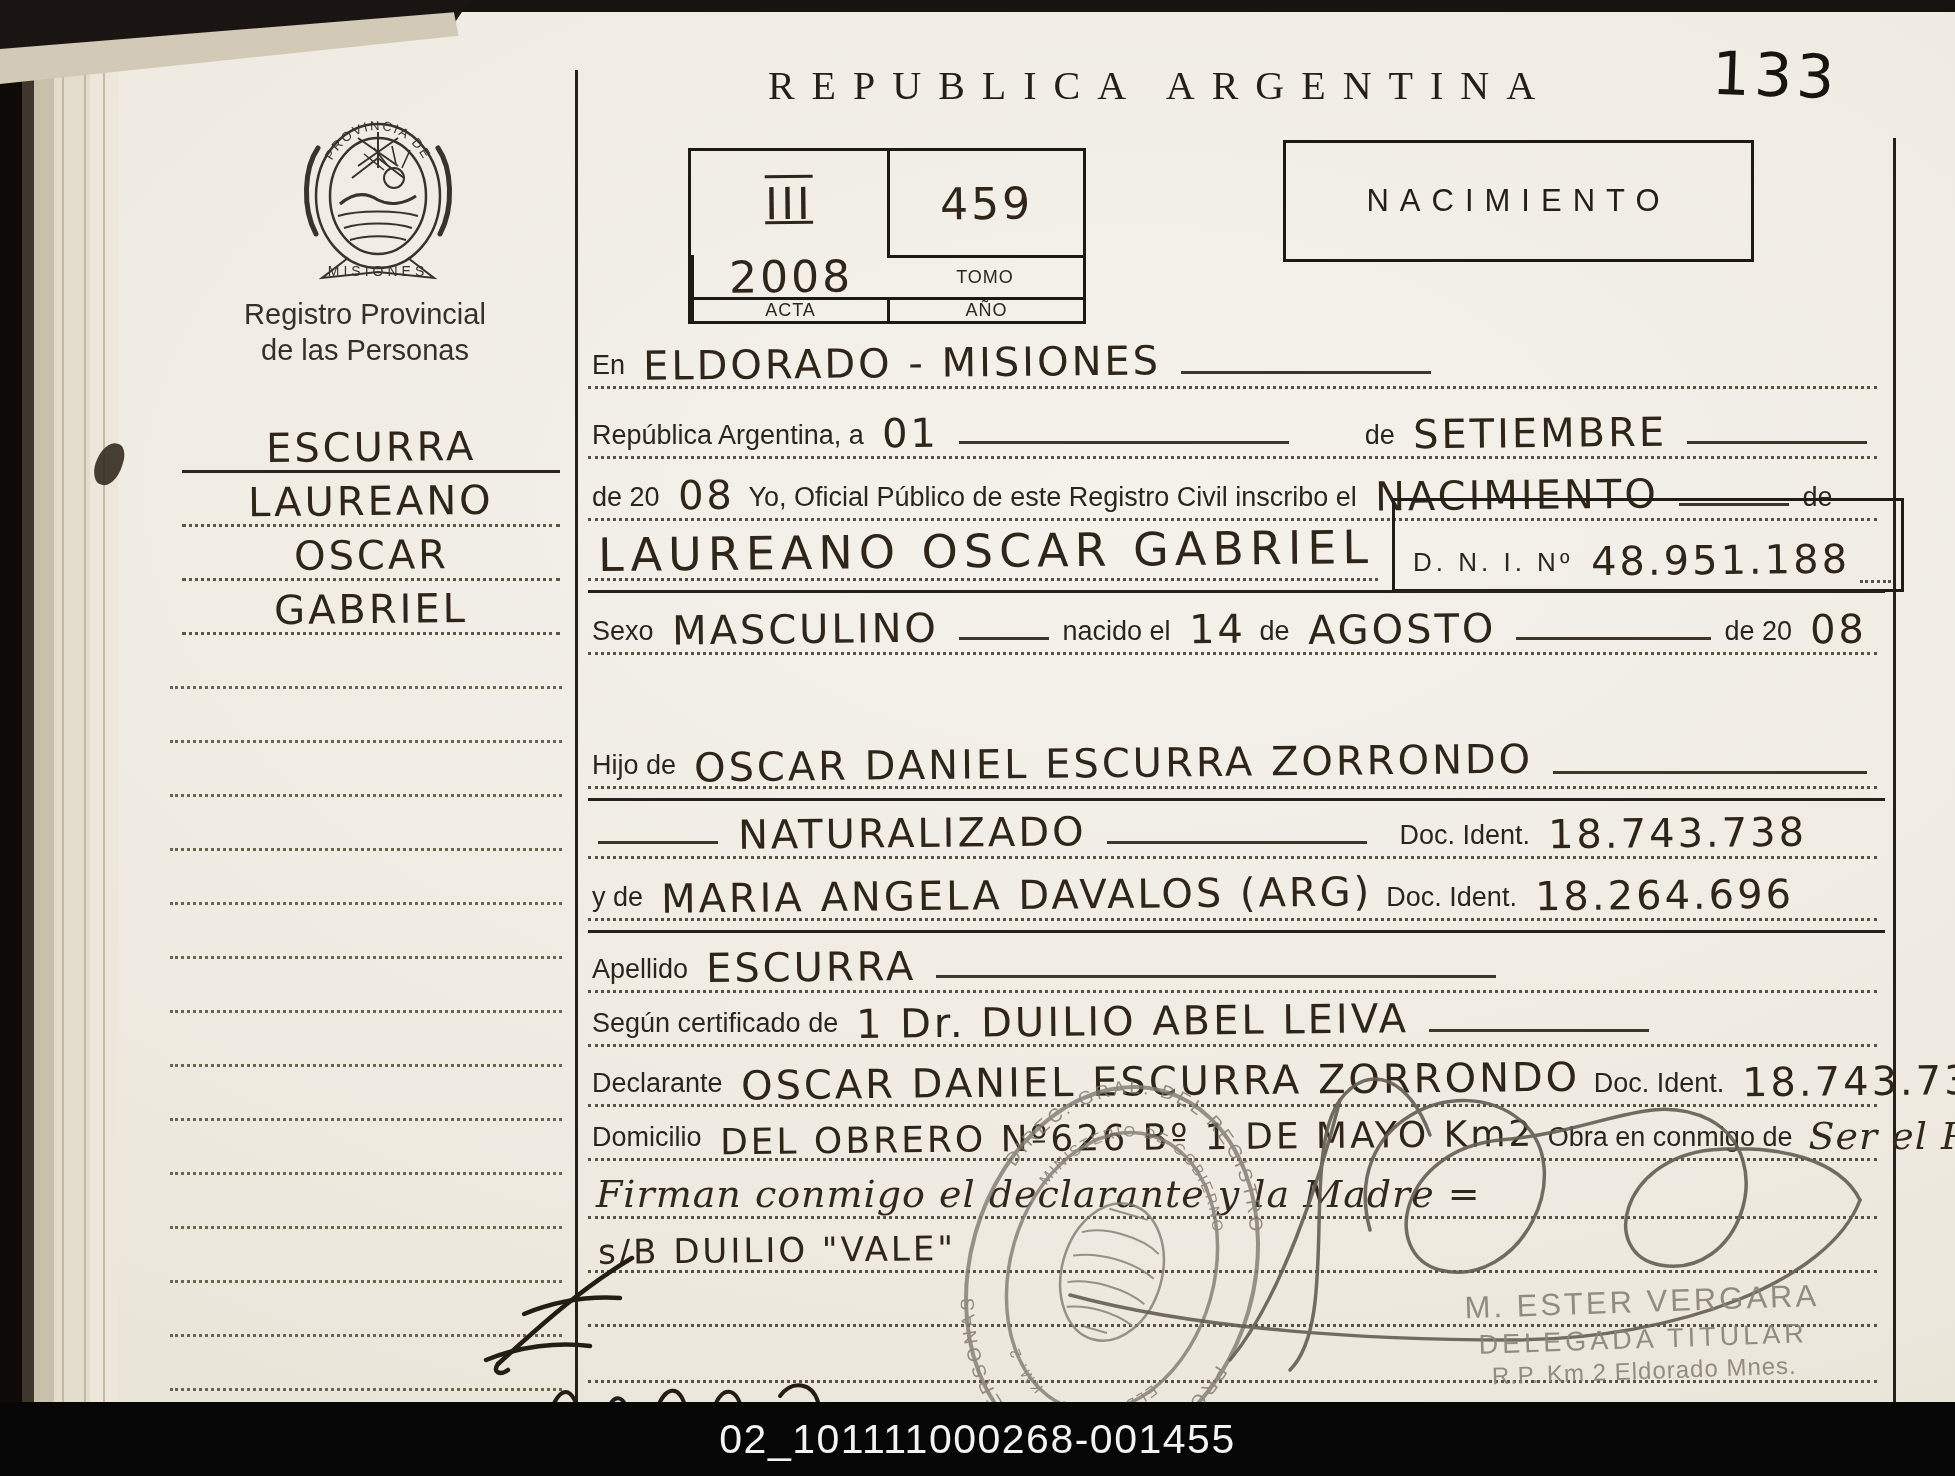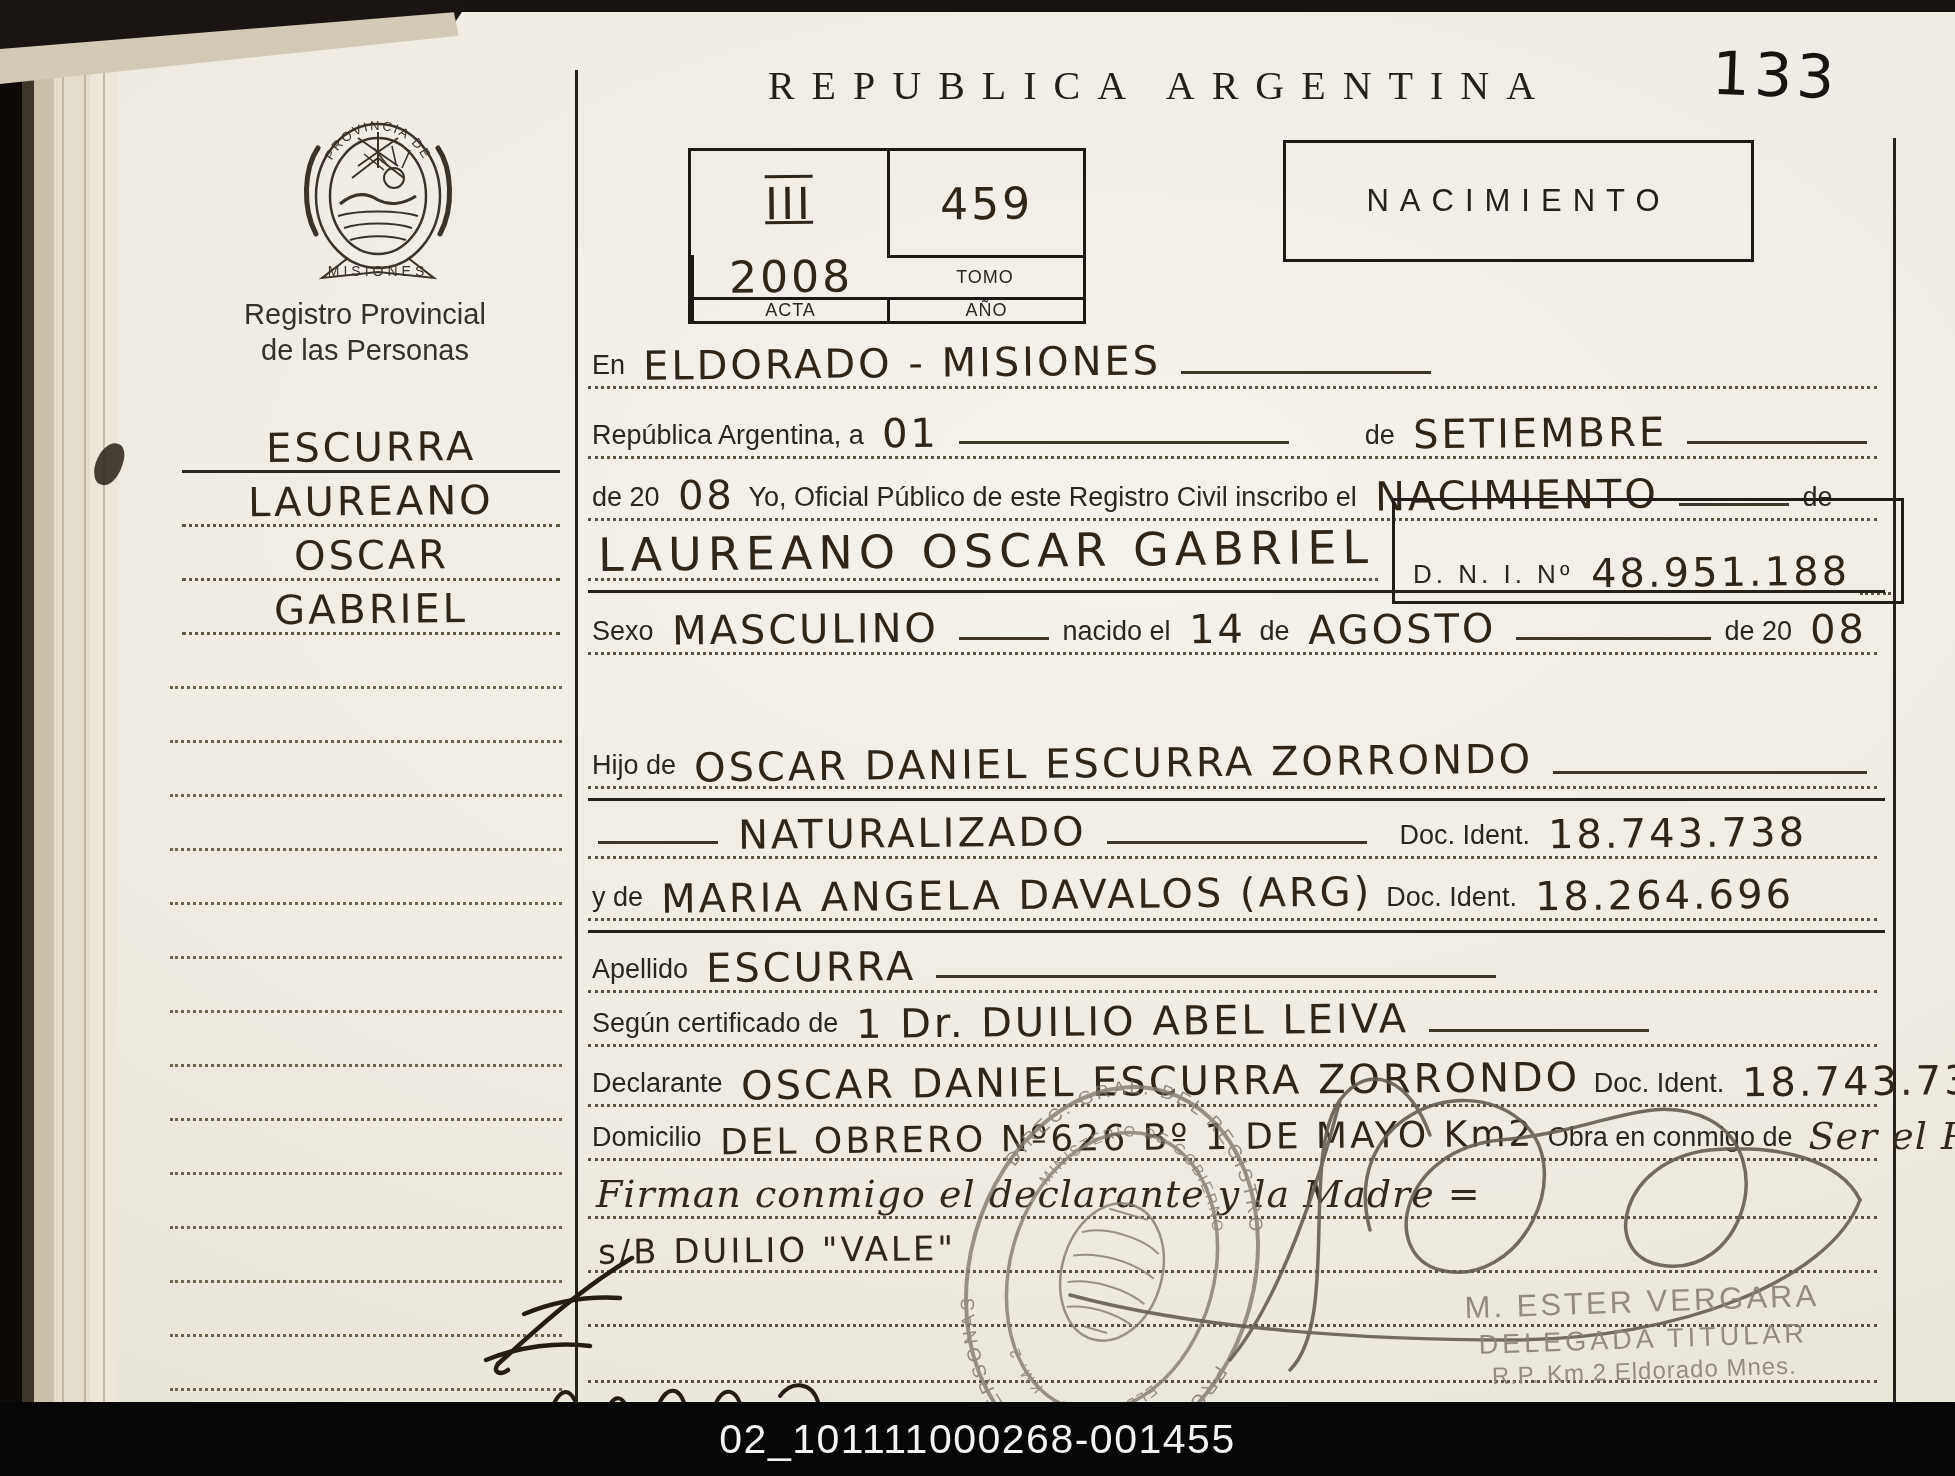--- a/index.html
+++ b/index.html
@@ -37,21 +37,21 @@
   
   .rec-table{position:absolute;left:688px;top:148px;width:392px;border:3px solid #1d1913;
     display:grid;grid-template-columns:1fr 1fr;grid-template-rows:104px 42px;background:transparent;}
   .rec-cell{border-left:3px solid #1d1913;display:flex;align-items:center;justify-content:center;}
   .rec-cell.first{border-left:none;}
   .rec-lab{border-top:3px solid #1d1913;font-size:18px;color:#2b261f;letter-spacing:1px;}
   .roman{text-decoration:underline overline;text-decoration-thickness:3px;}
   .type-box{position:absolute;left:1283px;top:140px;width:465px;height:116px;border:3px solid #1d1913;
     display:flex;align-items:center;justify-content:center;font-size:31px;letter-spacing:11px;color:#241f18;}
   .dni-box{position:absolute;left:1392px;top:498px;width:482px;height:78px;border:3px solid #211d16;
-    display:flex;align-items:flex-end;padding:16px 10px 6px 14px;}
+    display:flex;align-items:flex-end;padding:4px 10px 6px 14px;}
   .dni-box .lbl{font-size:26px;letter-spacing:4px;}
   
   .row{position:absolute;left:588px;right:78px;display:flex;align-items:flex-end;
     border-bottom:3px dotted #5a5140;}
   .lbl{font-size:27px;color:#2a251d;margin:0 8px 5px 4px;white-space:nowrap;}
   .hw{font-family:"DejaVu Sans",sans-serif;font-size:40px;color:#2f2619;letter-spacing:3px;
     margin:0 10px 0 10px;white-space:nowrap;display:inline-block;transform:rotate(-0.6deg);}
   .hw-lg{font-size:46px;letter-spacing:6px;}
   .cur{font-family:"DejaVu Serif",serif;font-style:italic;font-size:38px;color:#32291d;
     letter-spacing:1px;white-space:nowrap;margin:0 8px;}

